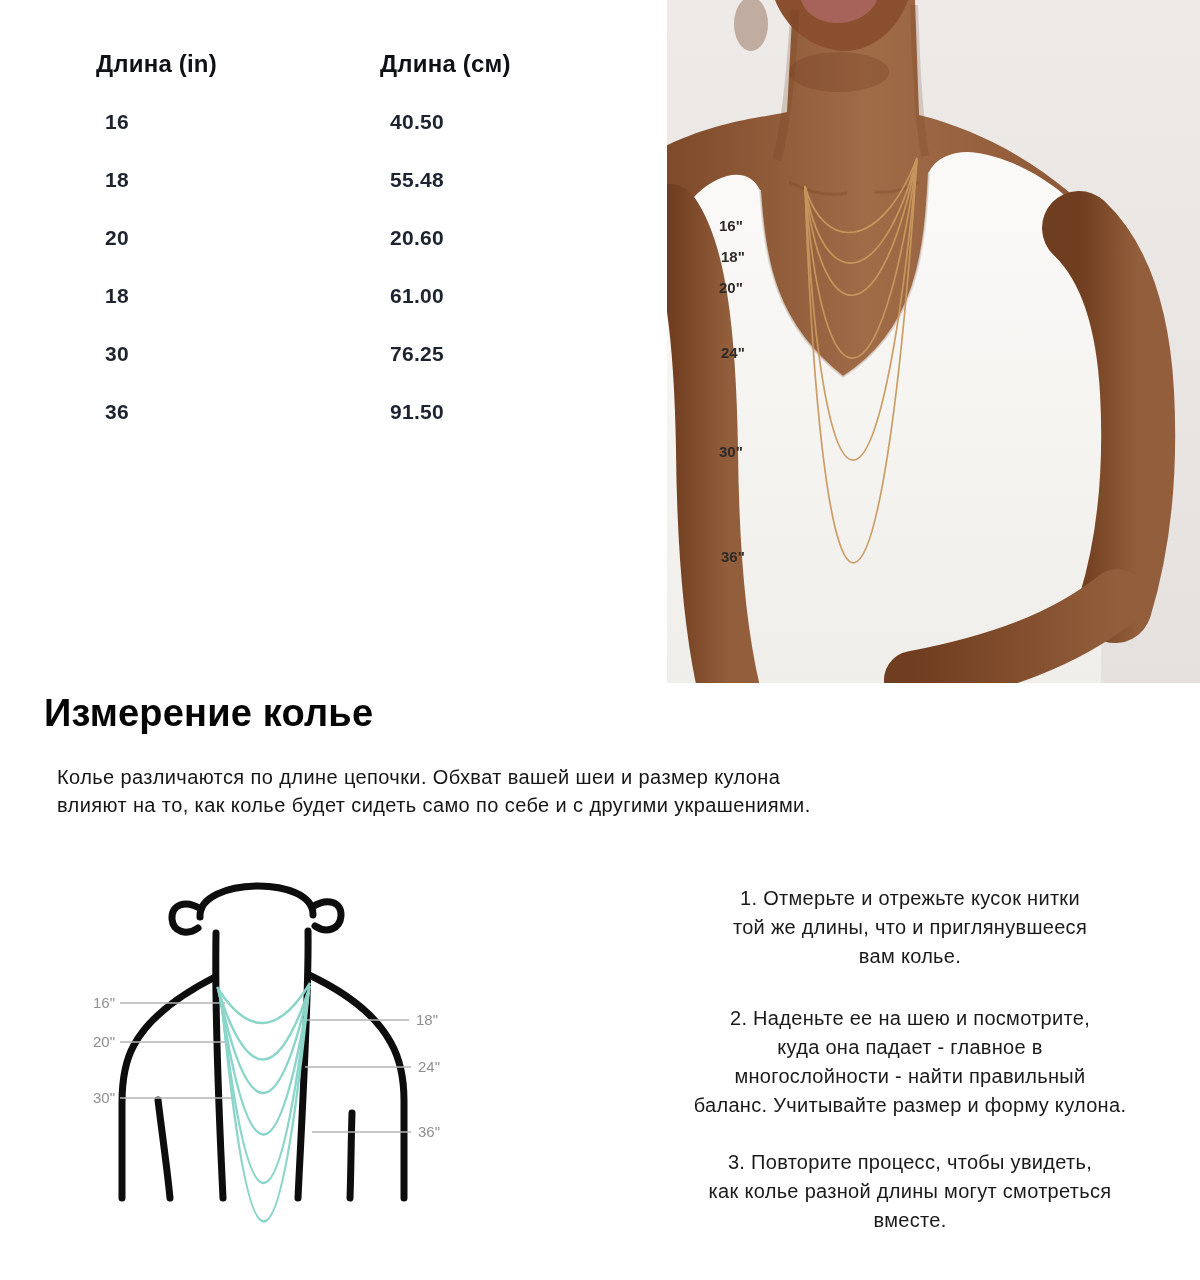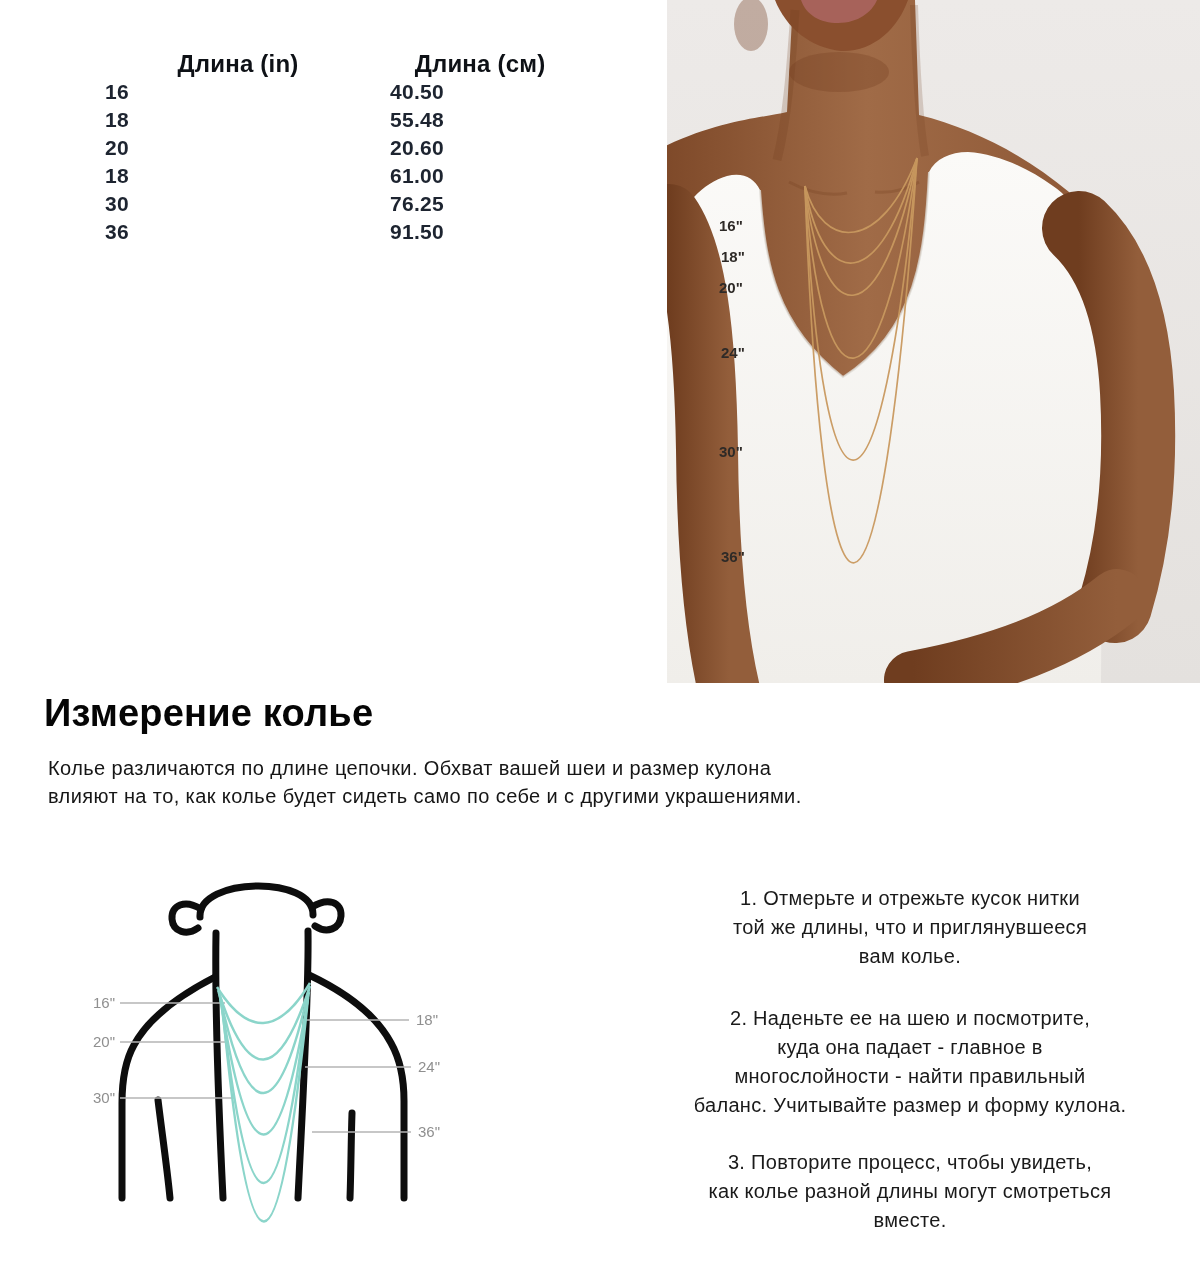--- a/index.html
+++ b/index.html
@@ -4,22 +4,22 @@
 <style>
   html,body{margin:0;padding:0;}
   body{
     width:1200px;height:1280px;position:relative;background:#ffffff;
     font-family:"Liberation Sans","DejaVu Sans",sans-serif;color:#14181f;
     overflow:hidden;
   }
   .abs{position:absolute;}
   
   .size-table{left:96px;top:50px;}
-  .size-head{display:grid;grid-template-columns:284px 200px;font-size:24px;font-weight:bold;color:#0e1116;letter-spacing:.2px;line-height:28px;text-align:center;}
-  .size-row{display:grid;grid-template-columns:284px 200px;font-size:21px;font-weight:600;color:#1d2430;line-height:28px;letter-spacing:.3px;}
+  .size-head{display:grid;grid-template-columns:284px 200px;font-size:24px;font-weight:bold;color:#0e1116;letter-spacing:.2px;line-height:28px;}
+  .size-row{display:grid;grid-template-columns:284px 200px;margin-top:30px;font-size:21px;font-weight:600;color:#1d2430;line-height:28px;letter-spacing:.3px;}
   .size-row .c1{padding-left:9px;}
   .size-row .c2{padding-left:10px;}
   
   .sec-title{left:44px;top:692px;font-size:38px;font-weight:bold;color:#050505;letter-spacing:.2px;}
   .sec-intro{left:44px;top:750px;font-size:20px;line-height:28px;color:#161616;white-space:pre-line;letter-spacing:.4px;}
   
   .step{left:655px;width:510px;font-size:20px;line-height:29px;font-weight:500;color:#1a1a1a;white-space:pre-line;letter-spacing:.3px;text-align:center;}
   .step1{top:884px;}
   .step2{top:1004px;}
   .step3{top:1148px;}
@@ -123,21 +123,21 @@
 
   <text class="photo-label" x="52" y="231">16"</text>
   <text class="photo-label" x="54" y="262">18"</text>
   <text class="photo-label" x="52" y="293">20"</text>
   <text class="photo-label" x="54" y="358">24"</text>
   <text class="photo-label" x="52" y="457">30"</text>
   <text class="photo-label" x="54" y="562">36"</text>
 </svg>
 
 <h1 class="abs sec-title" style="margin:0;">Измерение колье</h1>
-<p class="abs sec-intro" style="margin:4px;">Колье различаются по длине цепочки. Обхват вашей шеи и размер кулона
+<p class="abs sec-intro" style="margin:13px;">Колье различаются по длине цепочки. Обхват вашей шеи и размер кулона
 влияют на то, как колье будет сидеть само по себе и с другими украшениями.</p>
 
 <svg class="abs" style="left:65px;top:865px;" width="400" height="360" viewBox="0 0 400 360">
 
   <g fill="none" stroke="#0d0d0d" stroke-width="7" stroke-linecap="round">
     <path d="M 135,52 C 133,12 249,10 248,50"></path>
     <path d="M 136,44 C 120,34 106,40 107,54 C 108,67 122,71 133,63"></path>
     <path d="M 247,42 C 263,32 277,37 276,51 C 275,64 262,69 250,61"></path>
     <path d="M 151,68 C 150,130 153,230 158,333"></path>
     <path d="M 243,66 C 244,130 238,230 233,333"></path>

